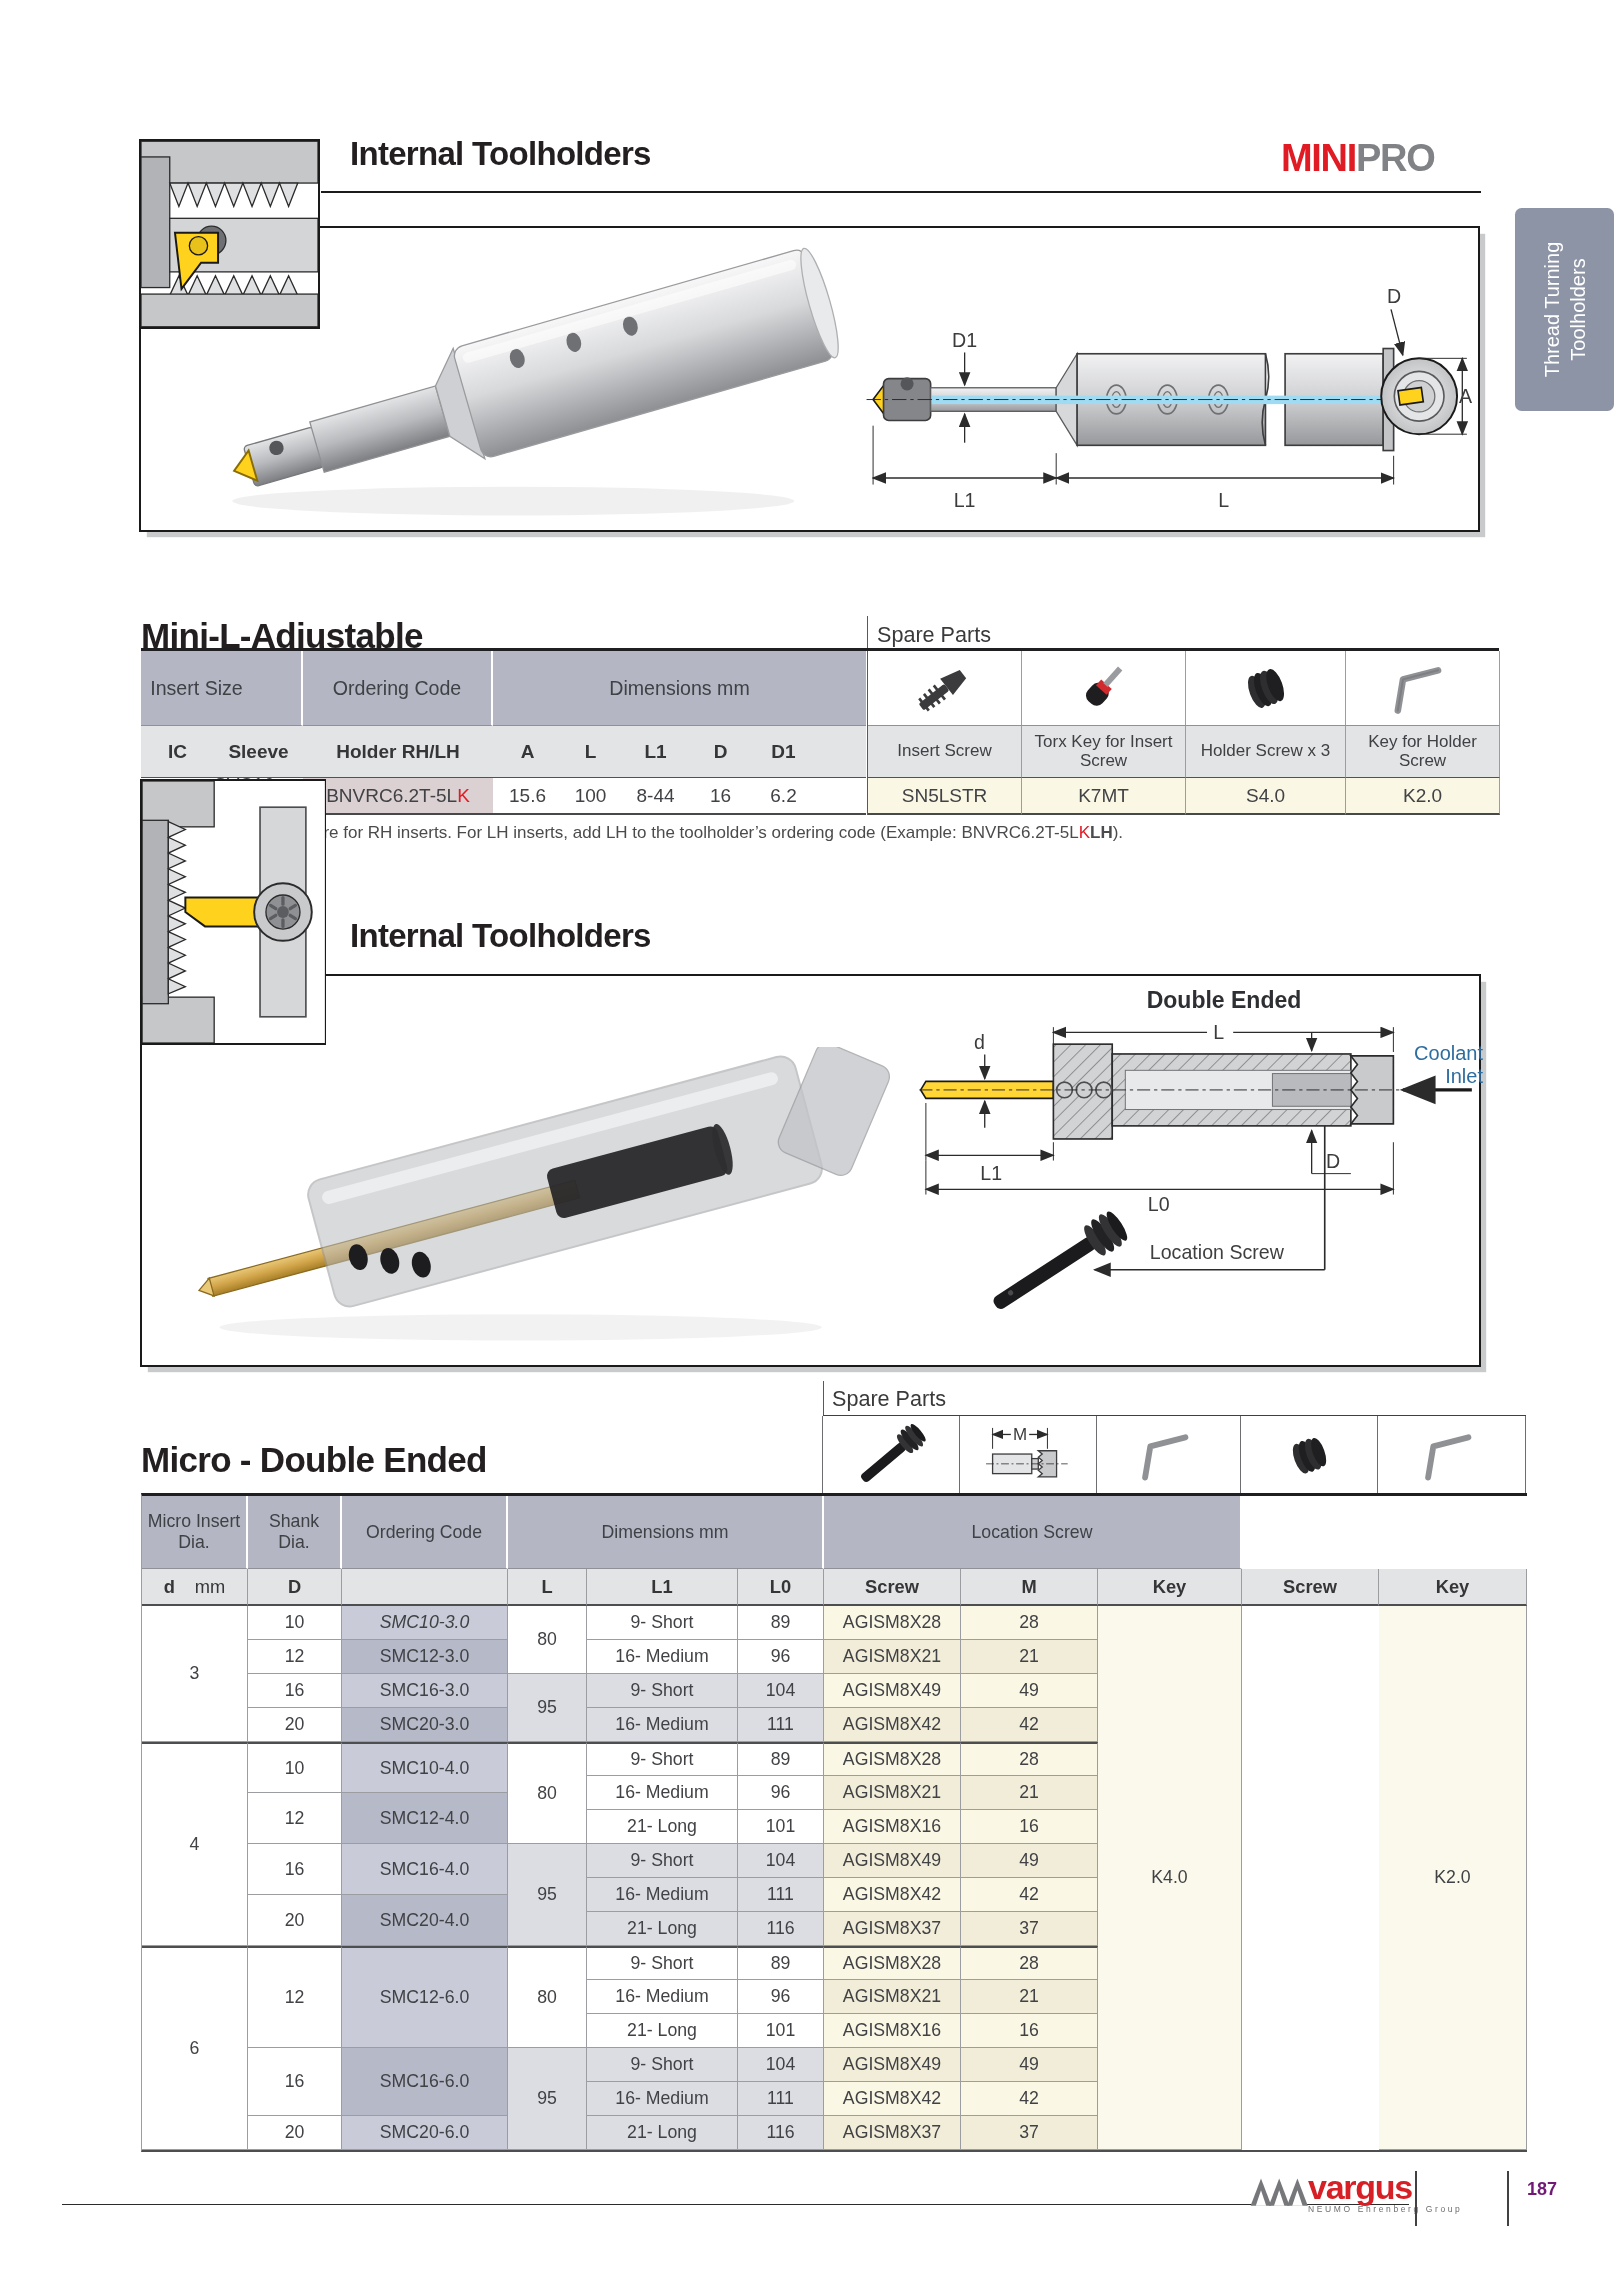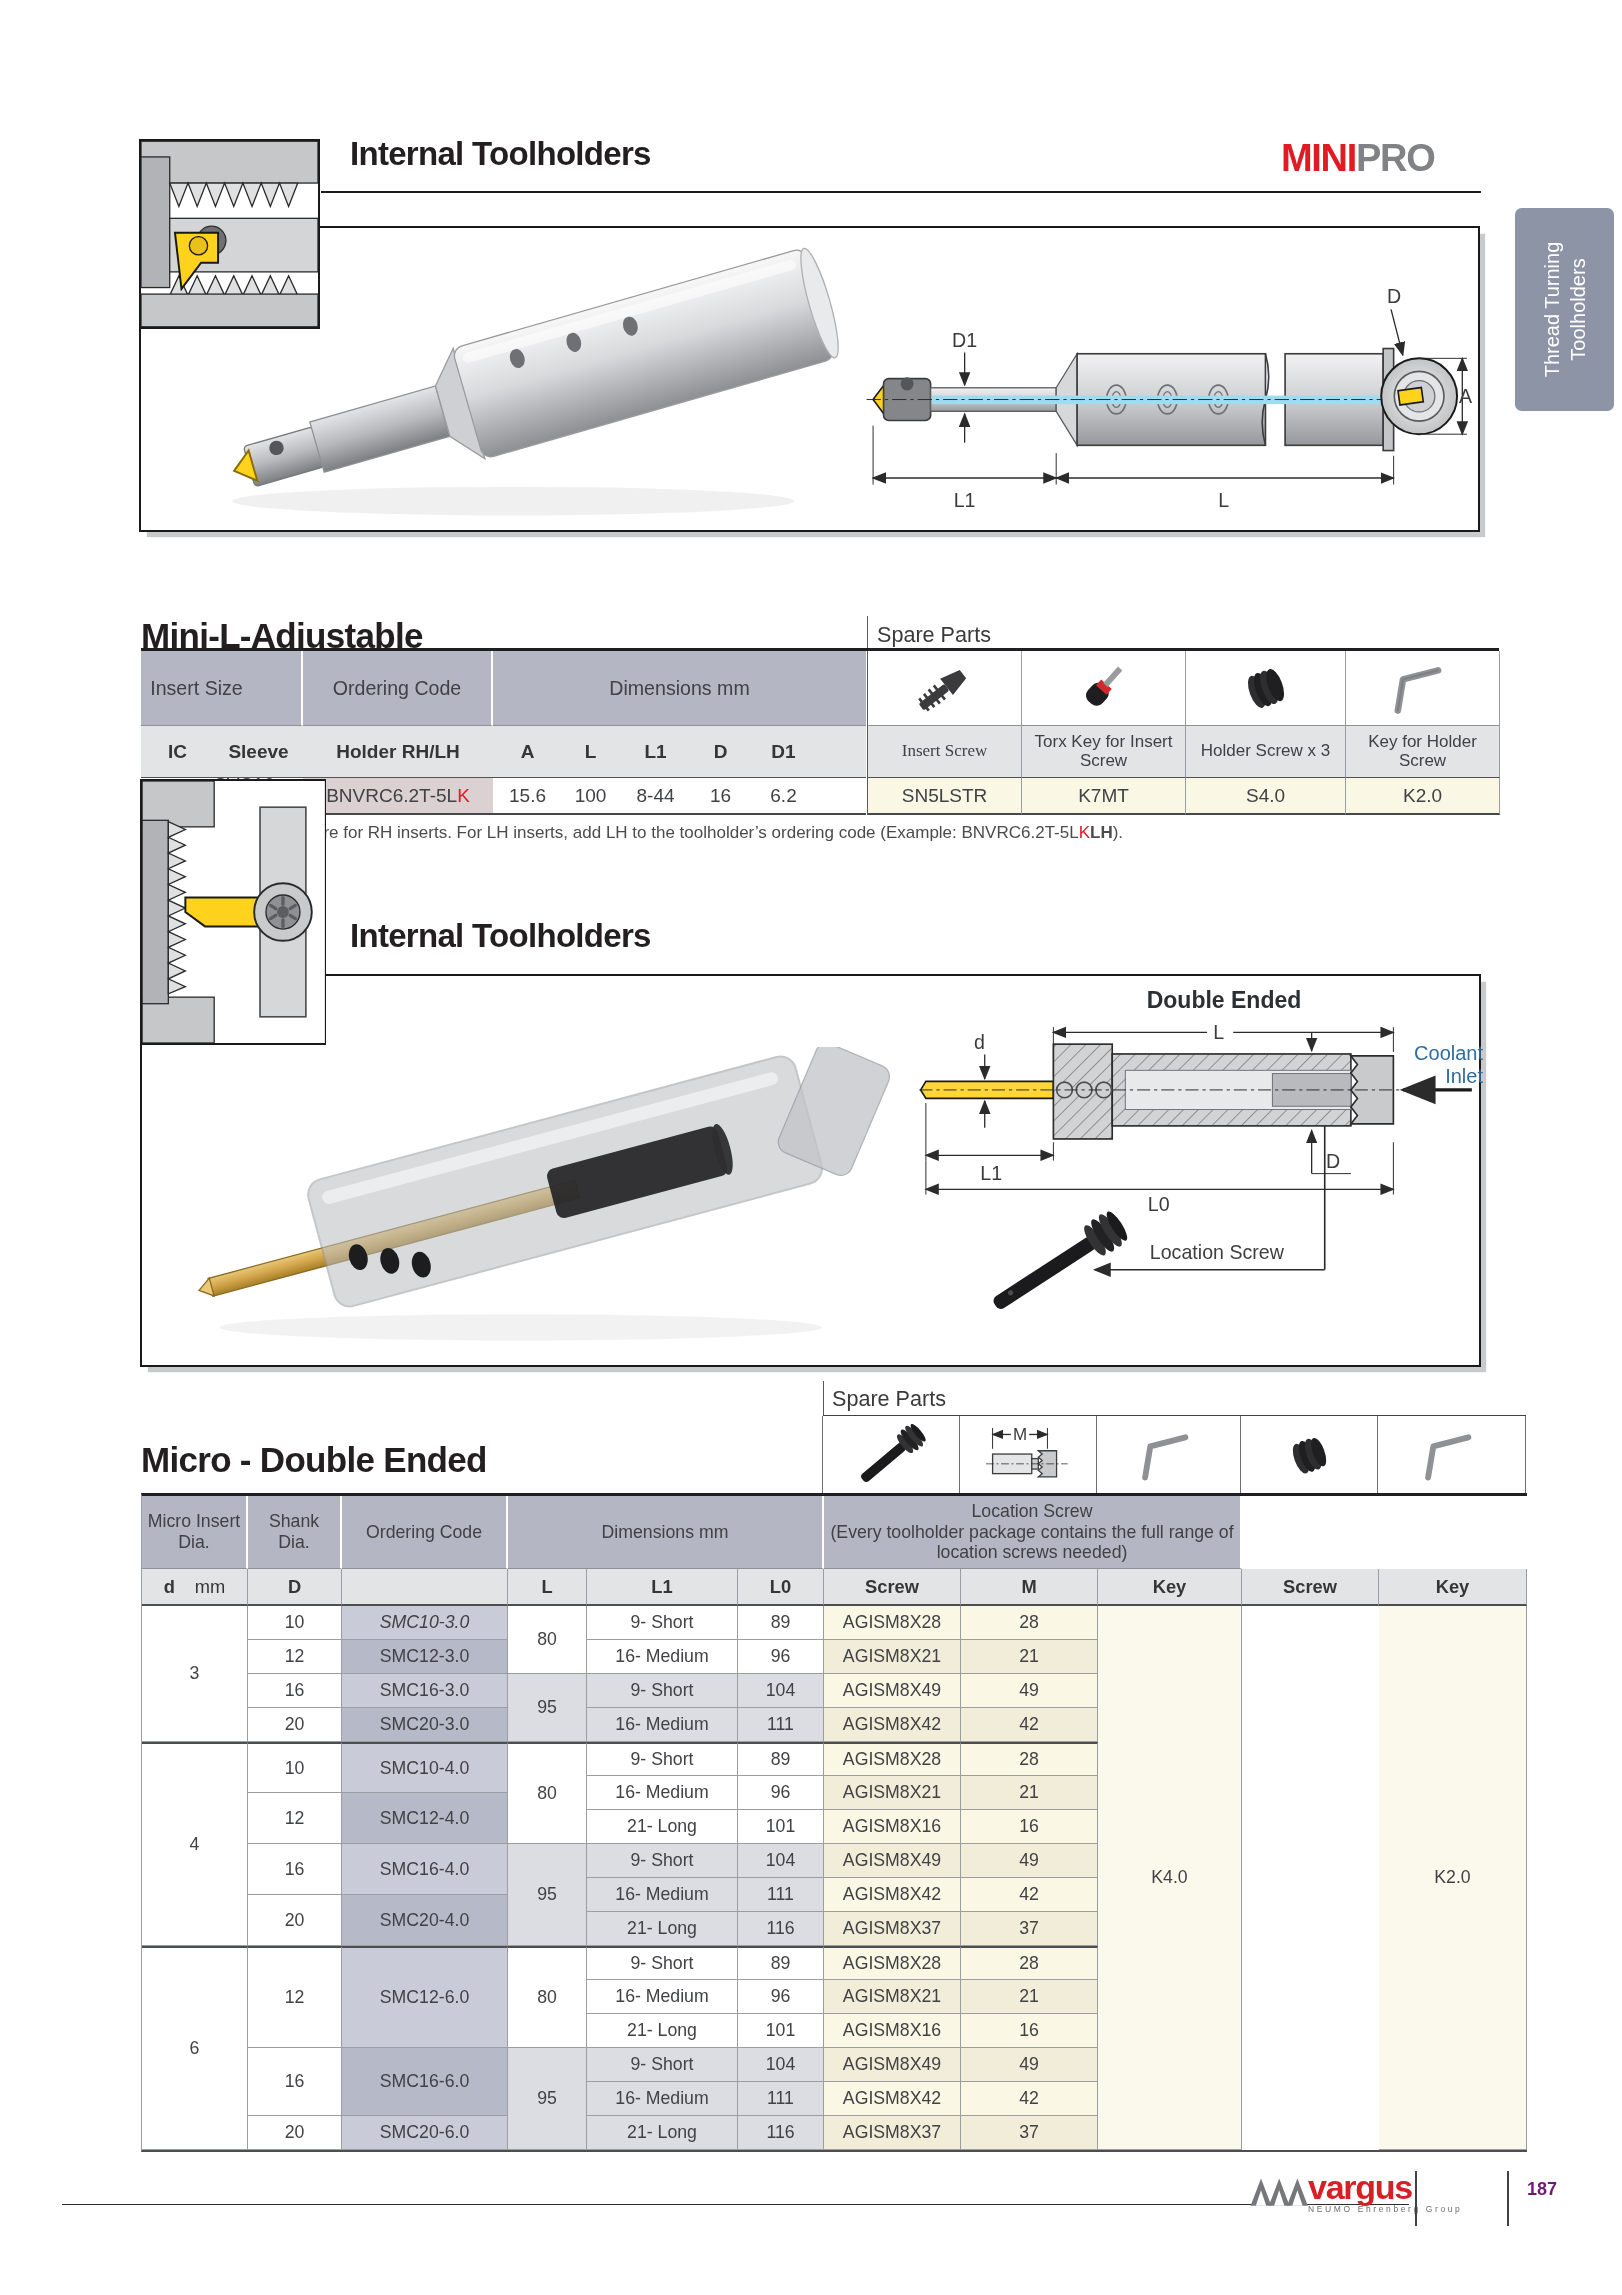--- a/index.html
+++ b/index.html
@@ -286,21 +286,21 @@
           <ellipse cx="70" cy="50" rx="11" ry="26" fill="#1f1f21"></ellipse>
         </g>
       </svg>
     </div>
     <div class="s1img" style="grid-column:4;grid-row:1;">
       <svg width="79" height="65" viewBox="0 0 120 100">
         <polyline points="22,84 30,36 84,22" fill="none" stroke="#8f9194" stroke-width="10" stroke-linecap="round" stroke-linejoin="round"></polyline>
         <polyline points="22,84 30,36 84,22" fill="none" stroke="#6d6e71" stroke-width="3" stroke-linecap="round" stroke-linejoin="round" opacity="0.5"></polyline>
       </svg>
     </div>
-    <div class="s1lab" style="grid-column:1;grid-row:2;font-family:Liberation Serif, serif;">Insert Screw</div>
+    <div class="s1lab" style="grid-column:1;grid-row:2;">Insert Screw</div>
     <div class="s1lab" style="grid-column:2;grid-row:2;">Torx Key for Insert Screw</div>
     <div class="s1lab" style="grid-column:3;grid-row:2;">Holder Screw x 3</div>
     <div class="s1lab" style="grid-column:4;grid-row:2;">Key for Holder Screw</div>
     <div class="s1val" style="grid-column:1;grid-row:3;">SN5LSTR</div>
     <div class="s1val" style="grid-column:2;grid-row:3;">K7MT</div>
     <div class="s1val" style="grid-column:3;grid-row:3;">S4.0</div>
     <div class="s1val" style="grid-column:4;grid-row:3;">K2.0</div>
   </div>
 
   <p class="foot-note">
@@ -482,21 +482,20 @@
     </div>
   </div>
 
   <div id="micro-grid">
       <div class="mh1" style="grid-area: 1 / 1 / span 1 / span 1;">Micro Insert Dia.</div>
       <div class="mh1" style="grid-area: 1 / 2 / span 1 / span 1;">Shank Dia.</div>
       <div class="mh1" style="grid-area: 1 / 3 / span 1 / span 1;">Ordering Code</div>
       <div class="mh1" style="grid-area: 1 / 4 / span 1 / span 3;">Dimensions mm</div>
       <div class="mh1" style="grid-area: 1 / 7 / span 1 / span 3;">
         <span>Location Screw</span>
-        <span>(Every toolholder package contains the full range of location screws needed)</span>
       </div>
       <div class="mh2" style="grid-area: 2 / 1 / span 1 / span 1;">
         <span>d</span>
         <span class="lt"> mm</span>
       </div>
       <div class="mh2" style="grid-area: 2 / 2 / span 1 / span 1;">D</div>
       <div class="mh2" style="grid-area: 2 / 3 / span 1 / span 1;"></div>
       <div class="mh2" style="grid-area: 2 / 4 / span 1 / span 1;">L</div>
       <div class="mh2" style="grid-area: 2 / 5 / span 1 / span 1;">L1</div>
       <div class="mh2" style="grid-area: 2 / 6 / span 1 / span 1;">L0</div>

